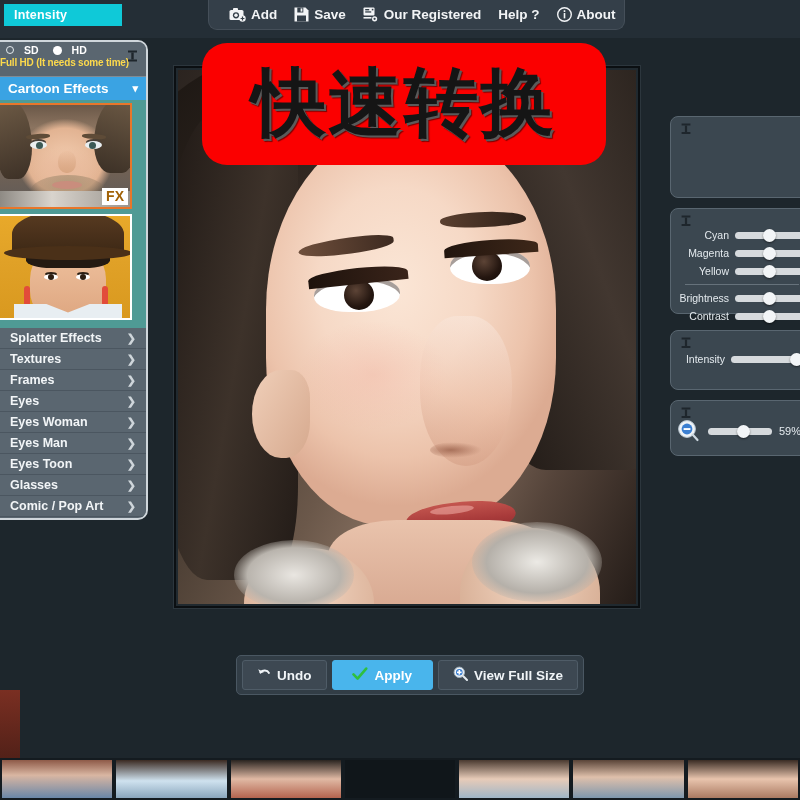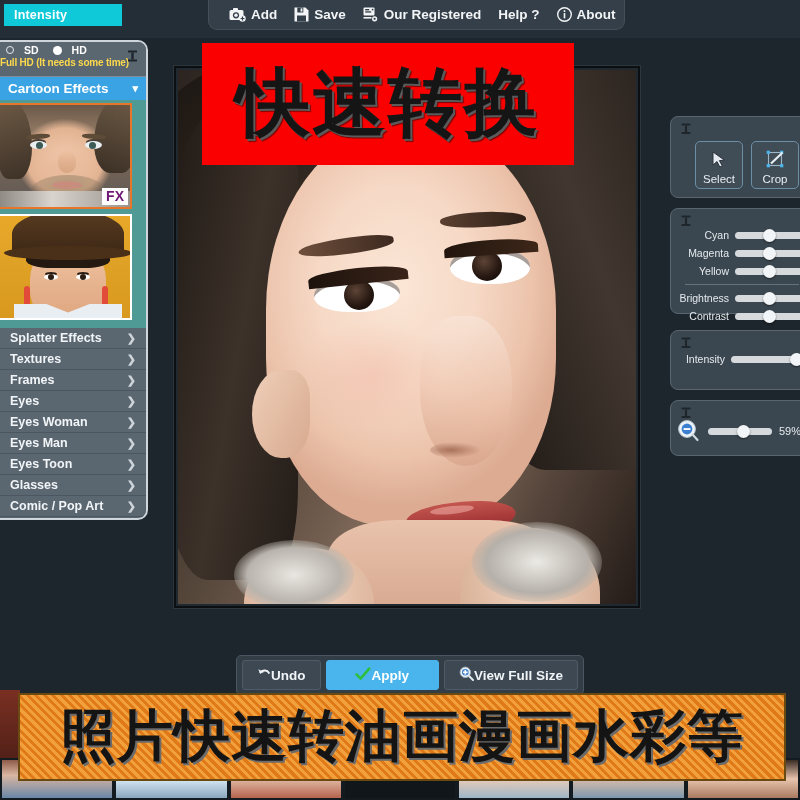--- a/index.html
+++ b/index.html
@@ -63,21 +63,21 @@
     border-top:1px solid #7f8b95;
   }
   .chev { font-size:11px; }
   .thumbs { background:#4f9a95; padding:3px 4px 3px 0; }
   .thumb {
     position:relative; width:134px; height:106px; margin:0 0 5px 0;
     border:2px solid #ffffff; overflow:hidden; background:#333;
   }
   .thumb.sel { border-color:#e8762a; }
   .fxbadge {
-    position:absolute; right:2px; bottom:2px; background:#ffffff; color:#701a75;
+    position:absolute; right:2px; bottom:2px; background:#ffffff; color:#a16207;
     font-size:14px; font-weight:bold; padding:0 4px; line-height:17px;
   }
   
   .face1 { position:absolute; inset:0; background:
       radial-gradient(ellipse 40% 30% at 50% 62%, #e8b89a 0%, rgba(232,184,154,0) 70%),
       radial-gradient(ellipse 46% 52% at 50% 55%, #f3cdb0 0%, #e2b392 62%, rgba(226,179,146,0) 80%),
       linear-gradient(180deg,#6b5848 0%, #8b7460 22%, #7a6553 46%, #5e5a58 100%);
   }
   .f1-hairL{position:absolute;left:-2px;top:-4px;width:34px;height:78px;background:linear-gradient(160deg,#6d5a45,#3c3026);border-radius:0 60% 40% 30%;}
   .f1-hairR{position:absolute;right:-4px;top:-6px;width:40px;height:74px;background:linear-gradient(200deg,#6d5a45,#3a2f25);border-radius:60% 0 30% 40%;}
@@ -215,29 +215,29 @@
 
   
   .btnbar {
     position:absolute; left:236px; top:655px; width:348px; height:40px;
     background:#323d46; border:1px solid #4a5762; border-radius:5px;
     display:flex; align-items:center; gap:5px; padding:4px 5px;
   }
   .bbtn {
     height:30px; background:#3d4852; border:1px solid #4f5c67; border-radius:3px;
     color:#f0f4f7; font-size:13.5px; font-weight:bold;
-    display:flex; align-items:center; justify-content:center; 
+    display:flex; align-items:center; justify-content:center; gap:6px;
     padding:0 14px; cursor:pointer;
   }
   .bbtn.apply { background:#49b5ec; border-color:#49b5ec; color:#ffffff; flex:1; }
 
   
   .banner-red {
-    position:absolute; left:202px; top:43px; width:372px; height:122px;
-    background:#fb0000; display:flex; align-items:center; justify-content:center;
+    position:absolute; left:202px; top:43px; width:404px; height:122px;
+    background:#fb0000; display:flex; align-items:center; justify-content:center;border-radius:25px;
   }
   .banner-red span {
     font-family:"DejaVu Sans", sans-serif;
     font-size:74px; font-weight:bold; color:#151515; letter-spacing:2px;
     text-shadow: 2px 2px 0 #5a5a5a, 3px 3px 1px rgba(0,0,0,.5);
   }
   .banner-orange {
     position:absolute; left:18px; top:693px; width:768px; height:88px;
     background:
       repeating-linear-gradient(45deg,#f2a03c 0px,#f2a03c 3px,#e07a18 3px,#e07a18 6px);
@@ -455,43 +455,20 @@
   </div>
 
   <div class="rp" id="rp-tools">
     <div class="pin">
       <svg width="10" height="13" viewBox="0 0 10 13">
           <rect x="0.6" y="0.5" width="8.8" height="2" fill="#1e262c"></rect>
           <rect x="3.9" y="2.5" width="2.2" height="6.5" fill="#1e262c"></rect>
           <rect x="0.6" y="9" width="8.8" height="2" fill="#1e262c"></rect>
         </svg>
     </div>
-    <div class="toolrow">
-      <div class="toolbtn">
-        <span>
-          <svg width="19" height="19" viewBox="0 0 19 19">
-              <path d="M3 2 L3 15 L7 11.5 L9.8 17 L12.2 15.8 L9.4 10.6 L14.5 10.2 Z" fill="#e6ecf1" stroke="#2b343c" stroke-width="1"></path>
-            </svg>
-        </span>
-        <span>Select</span>
-      </div>
-      <div class="toolbtn">
-        <span>
-          <svg width="19" height="19" viewBox="0 0 19 19">
-              <rect x="2.5" y="2.5" width="13" height="13" fill="none" stroke="#9fb6c6" stroke-width="1.1"></rect>
-              <rect x="0.7" y="0.7" width="3.2" height="3.2" fill="#49b5ec"></rect>
-              <rect x="14.1" y="0.7" width="3.2" height="3.2" fill="#49b5ec"></rect>
-              <rect x="0.7" y="14.1" width="3.2" height="3.2" fill="#49b5ec"></rect>
-              <rect x="14.1" y="14.1" width="3.2" height="3.2" fill="#49b5ec"></rect>
-              <path d="M5 13.5 L13.5 5.5 L16.5 2.5" stroke="#e6ecf1" stroke-width="2.2" fill="none"></path>
-            </svg>
-        </span>
-        <span>Crop</span>
-      </div>
-    </div>
   </div>
 
   <div class="rp" id="rp-color">
     <div class="pin">
       <svg width="10" height="13" viewBox="0 0 10 13">
           <rect x="0.6" y="0.5" width="8.8" height="2" fill="#1e262c"></rect>
           <rect x="3.9" y="2.5" width="2.2" height="6.5" fill="#1e262c"></rect>
           <rect x="0.6" y="9" width="8.8" height="2" fill="#1e262c"></rect>
         </svg>
     </div>
@@ -611,17 +588,14 @@
     <div class="botthumb"></div>
     <div class="botthumb"></div>
     <div class="botthumb"></div>
     <div class="botthumb"></div>
   </div>
 
   <div class="banner-red">
     <span>快速转换</span>
   </div>
 
-  <div class="banner-orange">
-    <span>照片快速转油画漫画水彩等</span>
-  </div>
 
 </div>
 
 </body></html>

